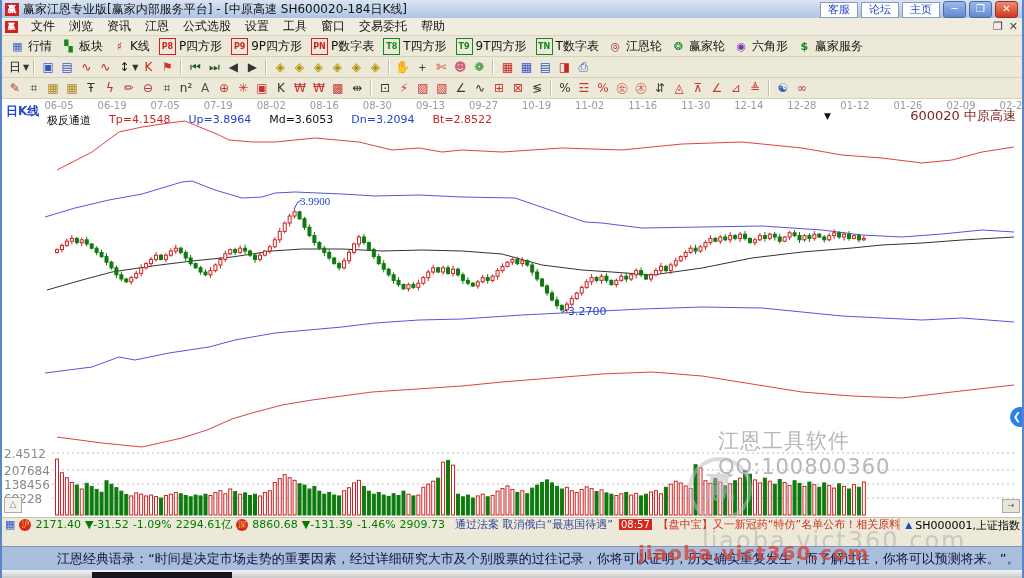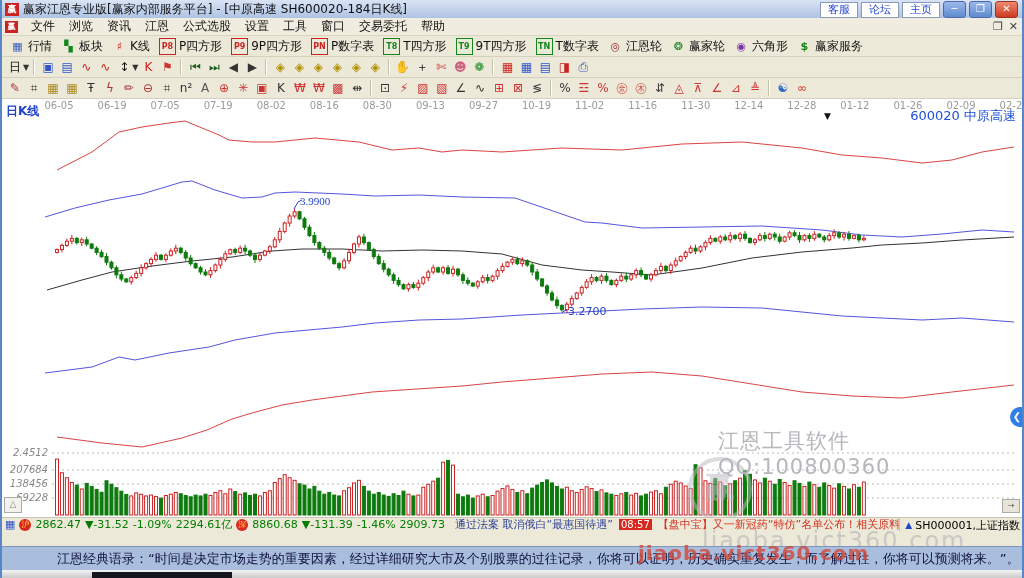--- a/index.html
+++ b/index.html
@@ -34,23 +34,23 @@
   .tb-ic.badge{font-size:8px;border:1px solid currentColor;width:15px;}
   .tb-lbl{color:#111;font-size:12px;}
   .tb-sep{width:1px;height:16px;background:#c4c0aa;margin:0 3px;border-right:1px solid #fff;}
   .tb-glyph{display:inline-block;min-width:18px;height:17px;line-height:17px;text-align:center;font-size:12px;cursor:pointer;}
   .dd{font-size:8px;color:#333;margin-left:-2px;}
   
   #chart-region{position:absolute;left:0;top:99px;width:1024px;height:418px;background:#fff;}
   .kline-label{position:absolute;left:4px;top:4px;color:#2244cc;font-weight:bold;font-size:12px;}
   .date-label{position:absolute;top:1px;transform:translateX(-50%);color:#999;font-size:10px;white-space:nowrap;}
   .ind-header{position:absolute;left:45px;top:14px;font-size:11px;display:flex;gap:18px;white-space:nowrap;}
-  .sym-label{position:absolute;right:10px;top:8px;color:#1d4ed8;font-size:13px;}
+  .sym-label{position:absolute;right:10px;top:8px;color:#7f1d1d;font-size:13px;}
   .date-marker{position:absolute;left:822px;top:12px;color:#111;font-size:9px;}
-  .ylab{position:absolute;right:978px;width:44px;text-align:right;color:#888;font-size:10px;font-style:italic;}
+  .ylab{position:absolute;right:978px;width:44px;color:#888;font-size:12px;}
   .ann{position:absolute;color:#2244cc;font-size:11px;white-space:nowrap;}
   .wm-qq{position:absolute;left:716px;top:328px;color:rgba(178,178,184,.95);font-size:21px;letter-spacing:1px;}
   .wm-liaoba{position:absolute;left:742px;top:362px;color:rgba(185,185,192,.6);font-size:46px;font-weight:bold;letter-spacing:4px;}
   .wm-circle{position:absolute;left:686px;top:358px;width:56px;height:56px;border:4px solid rgba(185,185,192,.5);border-radius:50%;
     color:rgba(185,185,192,.55);font-size:30px;line-height:52px;text-align:center;font-weight:bold;}
   .corner-tri{position:absolute;left:2px;top:398px;width:16px;height:14px;border:1px solid #aaa;background:#f4f2ea;color:#888;
     font-size:9px;line-height:13px;text-align:center;cursor:pointer;}
   .mini-right{position:absolute;left:1000px;top:400px;width:16px;height:12px;border:1px solid #aaa;background:#e8e5d8;color:#555;
     font-size:8px;line-height:11px;text-align:center;cursor:pointer;}
   .edge-collapse{position:absolute;left:1008px;top:308px;width:14px;height:20px;background:#2f7fe8;border-radius:10px 0 0 10px;
@@ -748,36 +748,44 @@
         <rect x="855.4" y="388.2643553629469" width="3" height="27.73564463705309" fill="#0e7a0e" stroke="#0e7a0e" stroke-width="1"></rect>
         <line x1="861.85" x2="861.85" y1="136.68000000000004" y2="142.32" stroke="#cc2222" stroke-width="1"></line>
         <rect x="860.35" y="139.40000000000006" width="3" height="1.3999999999999488" fill="#ffffff" stroke="#cc2222" stroke-width="1"></rect>
         <rect x="860.35" y="383.06392199349943" width="3" height="32.936078006500544" fill="#ffffff" stroke="#cc2222" stroke-width="1"></rect>
         <polyline points="292,110 296,103 300,101" fill="none" stroke="#2244cc"></polyline>
         <polyline points="560,214 562,212 565,211" fill="none" stroke="#2244cc"></polyline>
       </svg>
 
     <span class="kline-label">日K线</span>
     <span id="date-axis"><span class="date-label" style="left: 57px;">06-05</span><span class="date-label" style="left: 110.06px;">06-19</span><span class="date-label" style="left: 163.12px;">07-05</span><span class="date-label" style="left: 216.18px;">07-19</span><span class="date-label" style="left: 269.24px;">08-02</span><span class="date-label" style="left: 322.3px;">08-16</span><span class="date-label" style="left: 375.36px;">08-30</span><span class="date-label" style="left: 428.42px;">09-13</span><span class="date-label" style="left: 481.48px;">09-27</span><span class="date-label" style="left: 534.54px;">10-19</span><span class="date-label" style="left: 587.6px;">11-02</span><span class="date-label" style="left: 640.66px;">11-16</span><span class="date-label" style="left: 693.72px;">11-30</span><span class="date-label" style="left: 746.78px;">12-14</span><span class="date-label" style="left: 799.84px;">12-28</span><span class="date-label" style="left: 852.9px;">01-12</span><span class="date-label" style="left: 905.96px;">01-26</span><span class="date-label" style="left: 959.02px;">02-09</span><span class="date-label" style="left: 1012.08px;">02-23</span></span>
+    <div class="ind-header">
+      <span style="color:#111">极反通道</span>
+      <span style="color:#cc2222">Tp=4.1548</span>
+      <span style="color:#2244cc">Up=3.8964</span>
+      <span style="color:#111">Md=3.6053</span>
+      <span style="color:#2244cc">Dn=3.2094</span>
+      <span style="color:#cc2222">Bt=2.8522</span>
+    </div>
     <span class="sym-label">600020  中原高速</span>
     <span class="date-marker">▼</span>
 
     <span class="ann" id="ann-high" style="left: 298px; top: 96px; font-family: Liberation Serif, serif;">3.9900</span>
     <span class="ann" id="ann-low" style="left: 566px; top: 206px;">3.2700</span>
     <span id="ylabels"><span class="ylab" style="top: 348px; left: 2px; right: auto; width: 44px;">2.4512</span><span class="ylab" style="top: 365px; left: 2px; right: auto; width: 44px;">207684</span><span class="ylab" style="top: 379px; left: 2px; right: auto; width: 44px;">138456</span><span class="ylab" style="top: 393px; left: 2px; right: auto; width: 44px;">69228</span></span>
 
     <span class="corner-tri">△</span>
     <span class="mini-right">→</span>
     <span class="edge-collapse">❮</span>
   </div>
 
   <div id="status1">
     <span class="st-grid">▦</span>
     <span class="mkt-ic">沪</span>
-    <span class="grn">2862.47</span>
+    <span class="grn">2171.40</span>
     <span class="grn">▼-31.52</span>
     <span class="grn">-1.09%</span>
     <span class="grn">2294.61亿</span>
     <span class="mkt-ic">深</span>
     <span class="grn">8860.68</span>
     <span class="grn">▼-131.39</span>
     <span class="grn">-1.46%</span>
     <span class="grn">2909.73</span>
     <span id="ticker"><span class="tick-blue" style="margin-left: 6px;">通过法案 取消俄白“最惠国待遇”</span><span class="tick-time" style="margin-left: 6px;">08:57</span><span class="tick-red" style="margin-left: 6px;">【盘中宝】又一新冠药“特仿”名单公布！相关原料药需</span><span class="tick-time" style="margin-left: 6px;">08:57</span><span class="tick-red" style="margin-left: 6px;">国家工:</span></span>
     <span class="st1-right">

